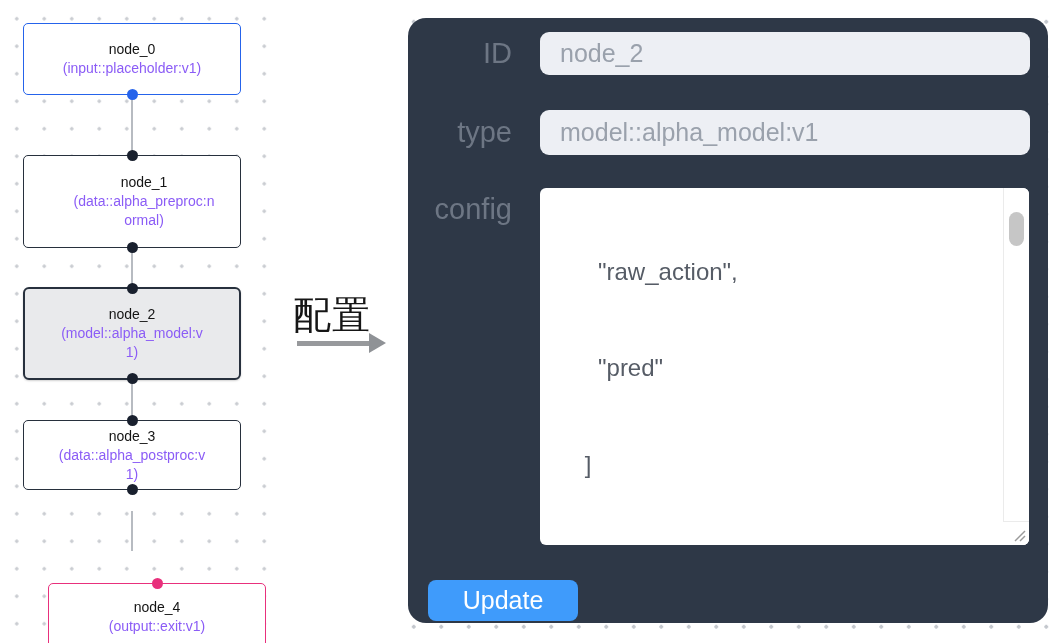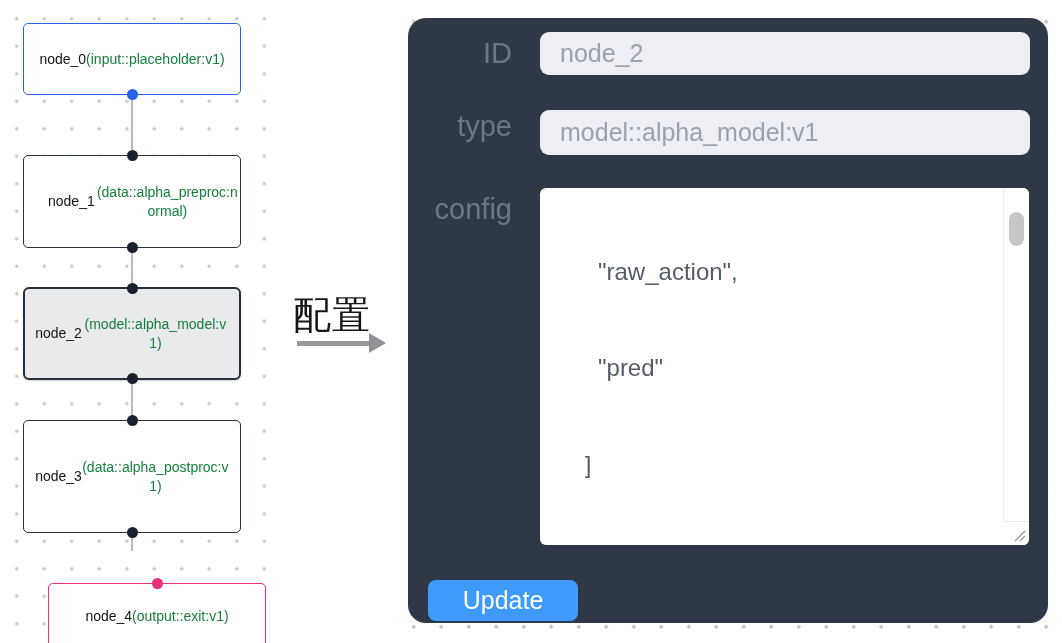--- a/index.html
+++ b/index.html
@@ -11,24 +11,24 @@
   .dots { position:absolute; top:0; height:643px;
     background-image: radial-gradient(circle, #c3c7cd 1.7px, transparent 1.9px);
     background-size: 27.5px 27.5px; }
   .dots.left  { left:0; width:272px; background-position:3px 5px;
     background-image: radial-gradient(circle, #c9ccd1 1.5px, transparent 1.7px); }
   .dots.right { left:396px; width:666px; background-position:4px 8px; }
 
   
   .edge { position:absolute; left:131px; width:2px; background:#b7bbc1; }
   .node { position:absolute; left:23px; width:218px; background:#ffffff;
-    border:1.5px solid #27303d; border-radius:5px; display:flex; flex-direction:row;
+    border:1.5px solid #27303d; border-radius:5px; display:flex; flex-direction:column;
     justify-content:center; align-items:center; text-align:center; }
   .node .ntitle { font-size:14px; font-weight:500; color:#141414; line-height:19px; }
-  .node .nsub   { font-size:14px; color:#15803d; line-height:19px; max-width:147px; word-break:break-all; }
+  .node .nsub   { font-size:14px; color:#8b5cf6; line-height:19px; max-width:147px; word-break:break-all; }
   .node.kind-input    { border-color:#2563eb; }
   .node.kind-output   { border-color:#e8307c; }
   .node.selected      { border-width:2.5px; background:#e9eaec; border-radius:6px; box-shadow:0 1px 2px rgba(0,0,0,.18); }
   .port { position:absolute; left:50%; width:11px; height:11px; margin-left:-5.5px;
     border-radius:50%; background:#19202e; }
   .port.top { top:-6px; } .port.bot { bottom:-6px; }
   .port.blue { background:#2563eb; } .port.pink { background:#e8307c; }
 
   
   .peizhi { position:absolute; left:293px; top:290px; width:100px; font-size:38px;
@@ -36,21 +36,21 @@
   .arrow-shaft { position:absolute; left:297px; top:341px; width:73px; height:5px; background:#97999c; }
   .arrow-head  { position:absolute; left:369px; top:333px; width:0; height:0;
     border-left:17px solid #8f9296; border-top:10.5px solid transparent; border-bottom:10.5px solid transparent; }
 
   
   .panel { position:absolute; left:408px; top:18px; width:640px; height:605px;
     background:#2e3847; border-radius:18px; overflow:hidden; }
   .flabel { position:absolute; left:0; width:104px; text-align:right;
     color:#6d7684; font-size:29px; line-height:23px; }
   .flabel.id     { top:24px; }
-  .flabel.type   { top:97px; }
+  .flabel.type   { top:103px; }
   .flabel.config { top:180px; }
   .field { position:absolute; left:132px; width:490px; height:43px; background:#edeff4;
     border:none; outline:none; border-radius:9px; font-size:25px; color:#9aa1ac;
     padding:0 14px 0 20px; font-family:"Liberation Sans", sans-serif; }
   .field.id   { top:14px; }
   .field.type { top:92px; height:45px; }
 
   .cfg { position:absolute; left:132px; top:170px; width:489px; height:357px;
     background:#ffffff; border-radius:6px; overflow:hidden; cursor:text; }
   .cfg-lines { position:absolute; left:18px; top:3px; right:34px;
@@ -93,21 +93,21 @@
     <span class="port bot"></span>
   </div>
 
   <div class="node selected" style="top:287px; height:93px;">
     <div class="ntitle">node_2</div>
     <div class="nsub">(model::alpha_model:v1)</div>
     <span class="port top"></span>
     <span class="port bot"></span>
   </div>
 
-  <div class="node" style="top:420px; height:113px;">
+  <div class="node" style="top:420px; height:70px;">
     <div class="ntitle">node_3</div>
     <div class="nsub">(data::alpha_postproc:v1)</div>
     <span class="port top"></span>
     <span class="port bot"></span>
   </div>
 
   <div class="node kind-output" style="top:583px; height:67px;margin-left:25px;">
     <div class="ntitle">node_4</div>
     <div class="nsub">(output::exit:v1)</div>
     <span class="port top pink"></span>

